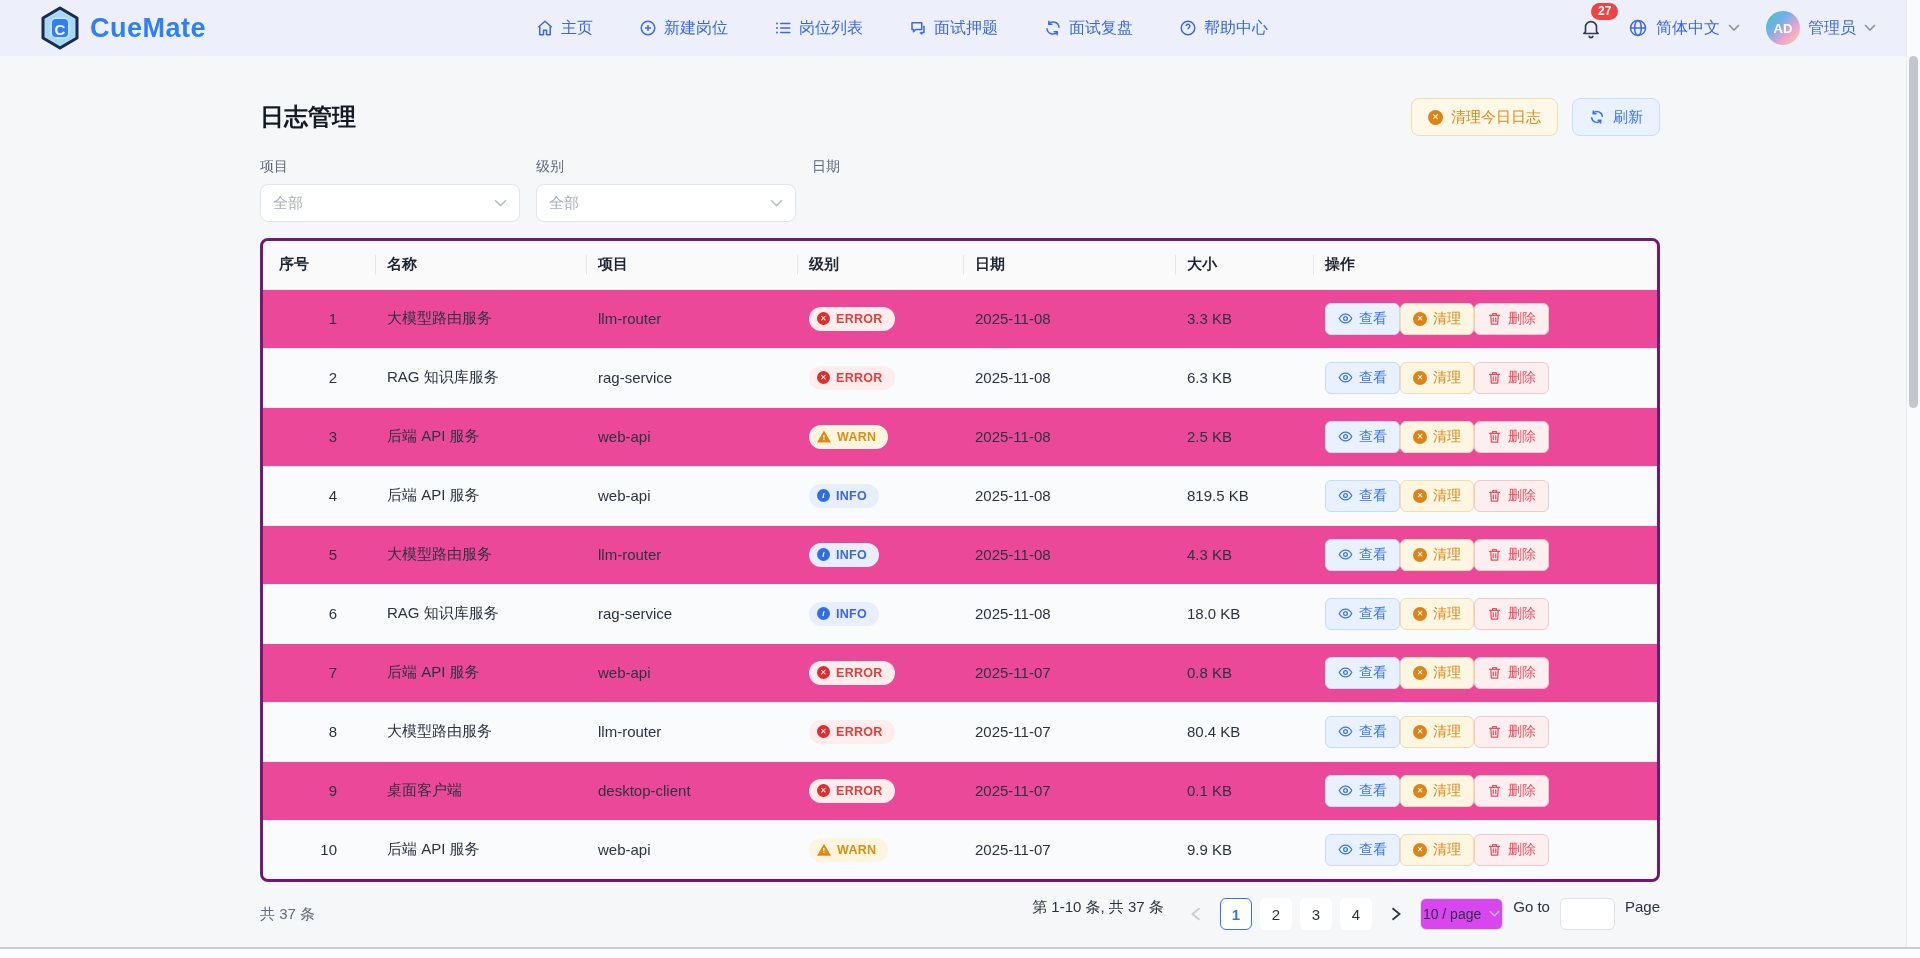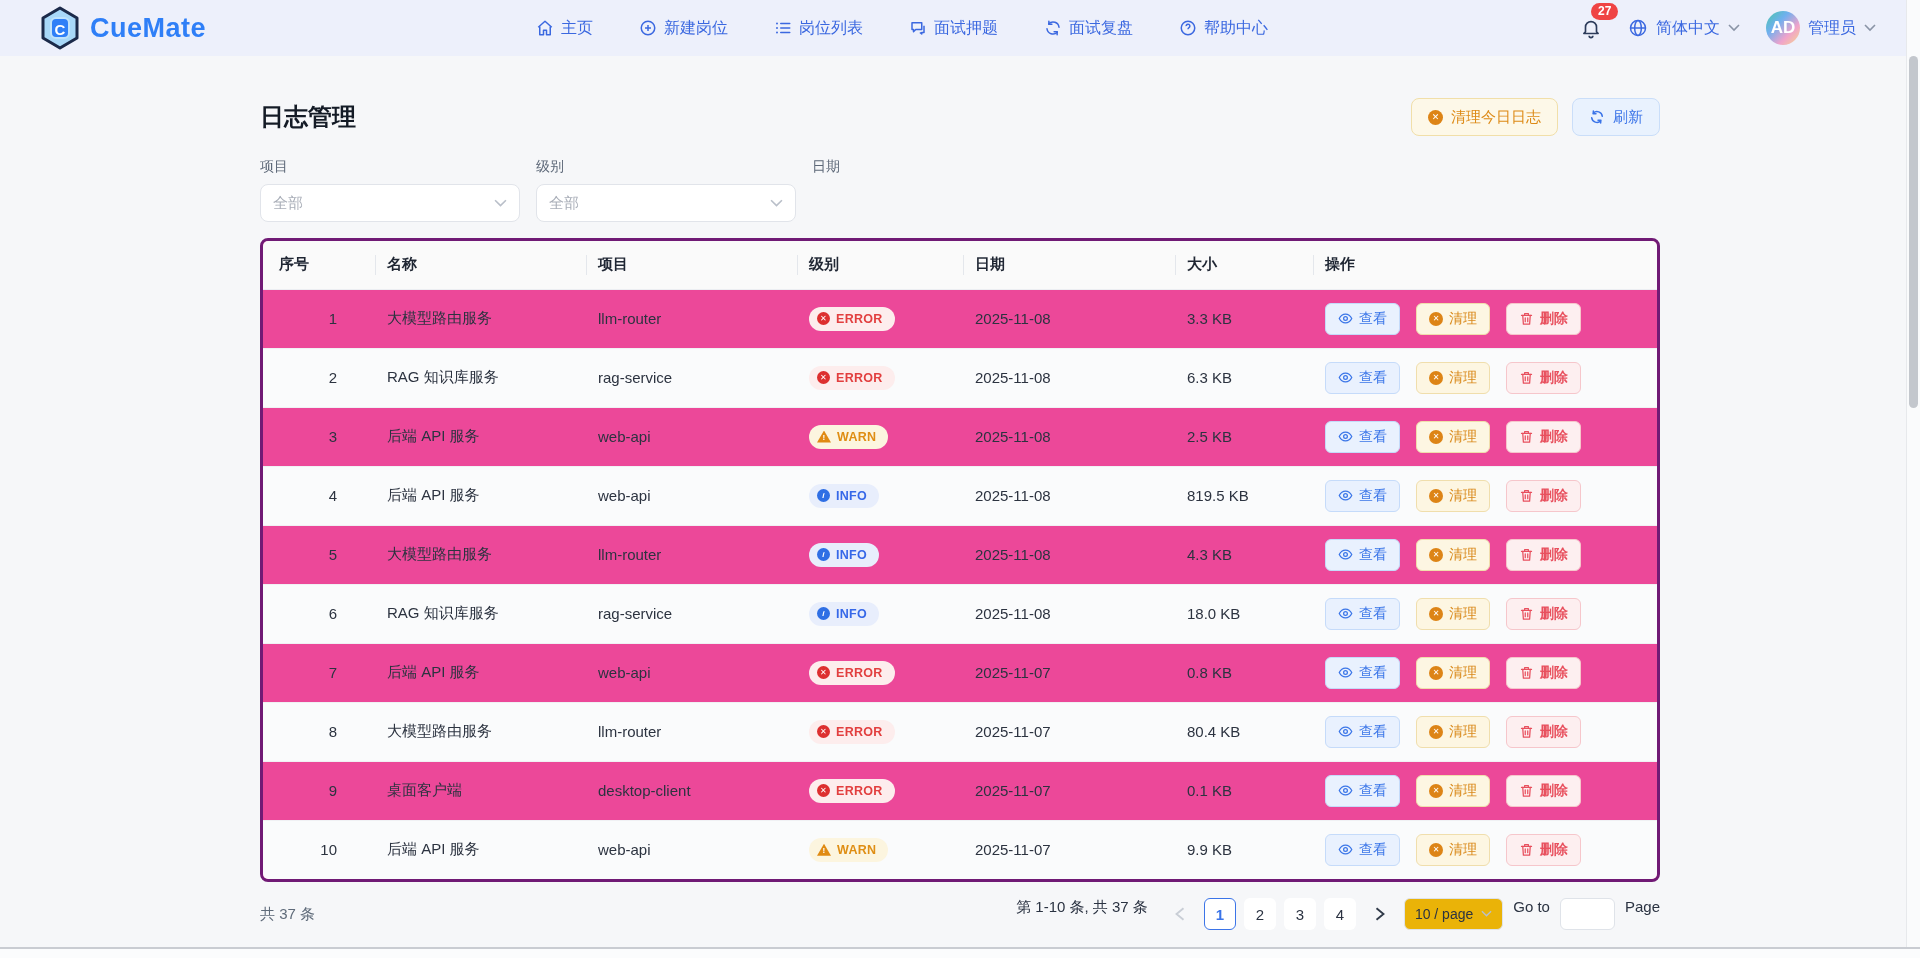--- a/index.html
+++ b/index.html
@@ -13,21 +13,21 @@
   .brand-name { font-size:27px; font-weight:800; color:#2f7ff7; letter-spacing:0.5px; }
   .mainnav { display:flex; align-items:center; gap:46px; margin-left:330px; }
   .nav-item { display:flex; align-items:center; gap:7px; color:#3b68e0; font-size:16px; cursor:pointer; white-space:nowrap; }
   .nav-item svg { flex:0 0 auto; }
   .topbar-right { margin-left:auto; display:flex; align-items:center; gap:26px; }
   .bell-wrap { position:relative; cursor:pointer; padding-top:4px; }
   .bell-badge { position:absolute; top:-10px; left:11px; background:#ef4444; color:#fff; font-size:12px; font-weight:700;
                 border-radius:10px; padding:2px 7px; line-height:1.1; }
   .lang-switch, .user-menu { display:flex; align-items:center; gap:8px; color:#3b68e0; font-size:16px; cursor:pointer; }
   .avatar { width:34px; height:34px; border-radius:50%; display:flex; align-items:center; justify-content:center;
-            color:#fff; font-weight:700; font-size:17px;
+            color:#fff; font-weight:700; font-size:13px;
             background:linear-gradient(135deg,#49c7a8 0%,#6fb0ef 35%,#f0a3cb 68%,#f6d98b 100%); }
 
   
   .main { width:1400px; margin:0 auto; padding-top:42px; }
   .title-row { display:flex; align-items:center; justify-content:space-between; }
   .page-title { font-size:24px; font-weight:700; color:#141b26; }
   .title-actions { display:flex; gap:14px; }
   .btn-lg { display:flex; align-items:center; gap:8px; height:38px; padding:0 16px; border-radius:8px;
             font-size:15px; cursor:pointer; border:1px solid transparent; background:none;
             font-family:inherit; }
@@ -62,38 +62,38 @@
               font-size:12.5px; font-weight:700; letter-spacing:0.3px; }
   .lv-ic { display:inline-flex; align-items:center; justify-content:center; color:#fff; font-size:8px; font-weight:700; line-height:1; }
   .lv-error { background:#fdeded; color:#e23f3f; }
   .lv-error .lv-ic { width:13px; height:13px; border-radius:50%; background:#dd2f2f; }
   .lv-warn { background:#fcf5df; color:#df8e14; }
   .lv-warn .lv-ic { width:14px; height:12px; clip-path:polygon(50% 0%, 0% 100%, 100% 100%); background:#e08a12; padding-top:3px; }
   .lv-info { background:#e8eefc; color:#3668e8; }
   .lv-info .lv-ic { width:13px; height:13px; border-radius:50%; background:#2f6fe4; font-style:italic; }
 
   
-  .actions { display:flex; gap:16px; }
+  .actions { display:flex; gap:0; }
   .btn-sm { display:inline-flex; align-items:center; gap:6px; height:32px; padding:0 12px; border-radius:6px;
             font-size:14px; cursor:pointer; border:1px solid transparent; background:none; font-family:inherit; }
   .btn-view { background:#e9f1fe; border-color:#c5dbfa; color:#3a75e8; }
   .btn-clean { background:#fdf6e2; border-color:#f0deac; color:#d9891a; }
   .btn-clean .circle-x { width:14px; height:14px; font-size:8px; }
-  .btn-delete { background:#fdeff0; border-color:#f6c6cb; color:#e8505e;font-weight:bold; }
+  .btn-delete { background:#fdeff0; border-color:#f6c6cb; color:#e8505e; }
 
   
   .pager-row { display:flex; align-items:center; margin-top:16px; font-size:15px; color:#5f6b7a; }
   .pager-right { margin-left:auto; display:flex; gap:10px; color:#2b3342; }
   .range-text { margin-right:8px; color:#2b3342; }
   .page-nav { width:28px; height:32px; display:flex; align-items:center; justify-content:center; cursor:pointer; background:none; border:none; }
   .page-btn { width:32px; height:32px; border-radius:6px; background:#fff; border:1px solid transparent; color:#2b3342;
               font-size:15px; cursor:pointer; font-family:inherit; }
   .page-btn.active { border-color:#3b74e8; color:#3b74e8; font-weight:700; }
-  .size-select { height:32px; background:#eab308; border:1px solid #dfe3e9; border-radius:6px; display:flex; align-items:center;
-                 gap:8px; padding:0 10px; font-size:14px; cursor:pointer; }
+  .size-select { height:32px; background:#d946ef; border:1px solid #dfe3e9; border-radius:6px; display:flex; align-items:center;
+                 gap:8px; padding:0 2px; font-size:14px; cursor:pointer; }
   .goto-input { width:55px; height:32px; background:#fff; border:1px solid #dfe3e9; border-radius:6px; font-size:14px;
                 text-align:center; font-family:inherit; }
 
   
   .scroll-track { position:absolute; top:0; right:0; width:14px; height:100%; background:#fafbfc; border-left:1px solid #e7e9ec; }
   .scroll-thumb { position:absolute; top:56px; right:2.5px; width:9px; height:352px; border-radius:5px; background:#c3c7cd; cursor:pointer; }
   .bottom-edge { position:absolute; bottom:0; left:0; width:100%; height:11px; background:#fbfcfd; border-top:2px solid #c9ccd2; }
 </style>
 </head>
 <body>

